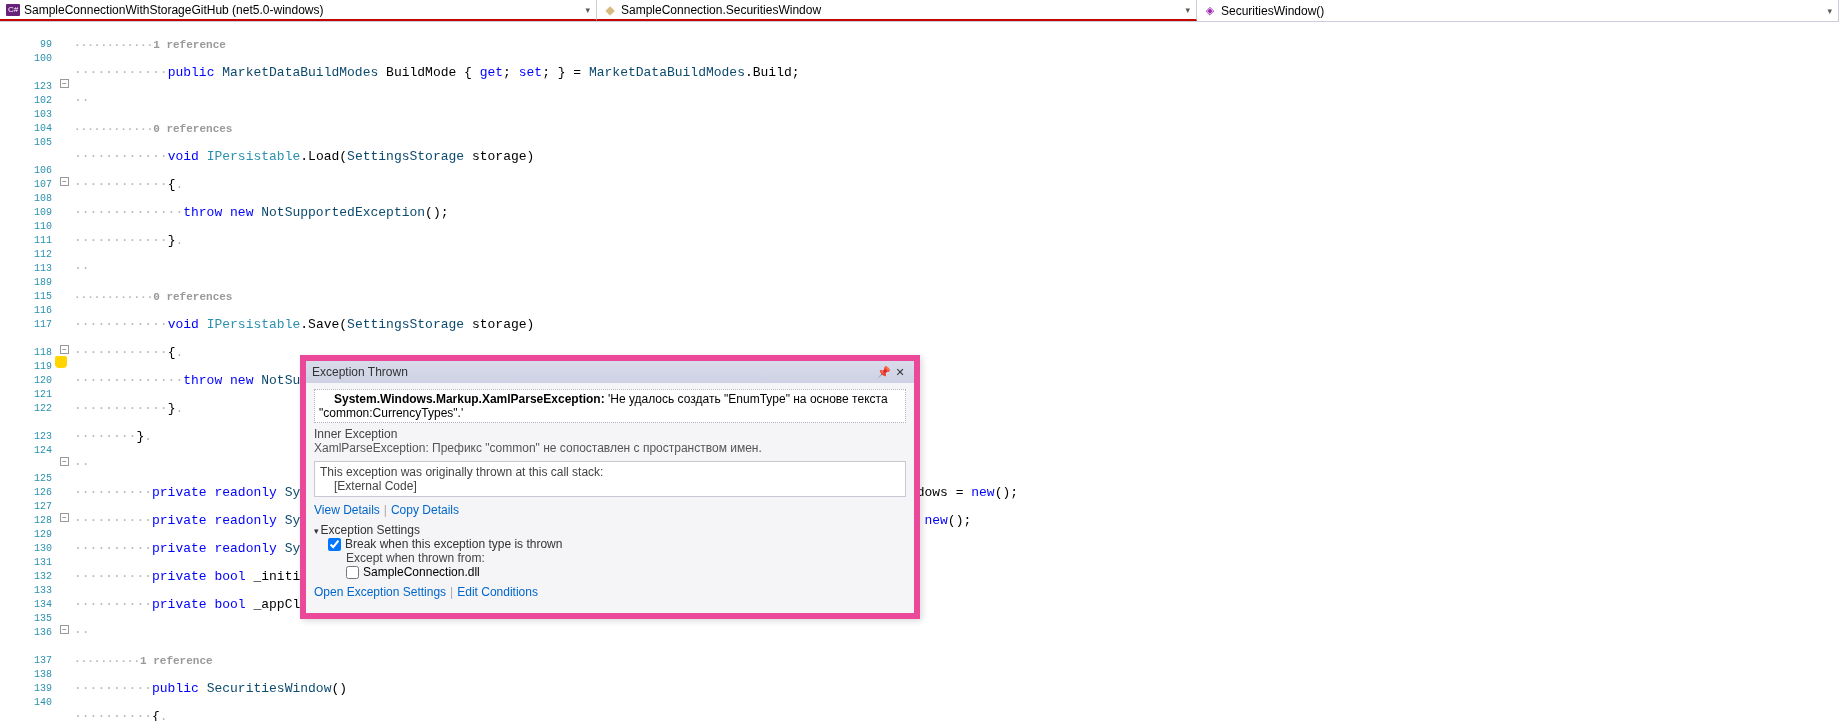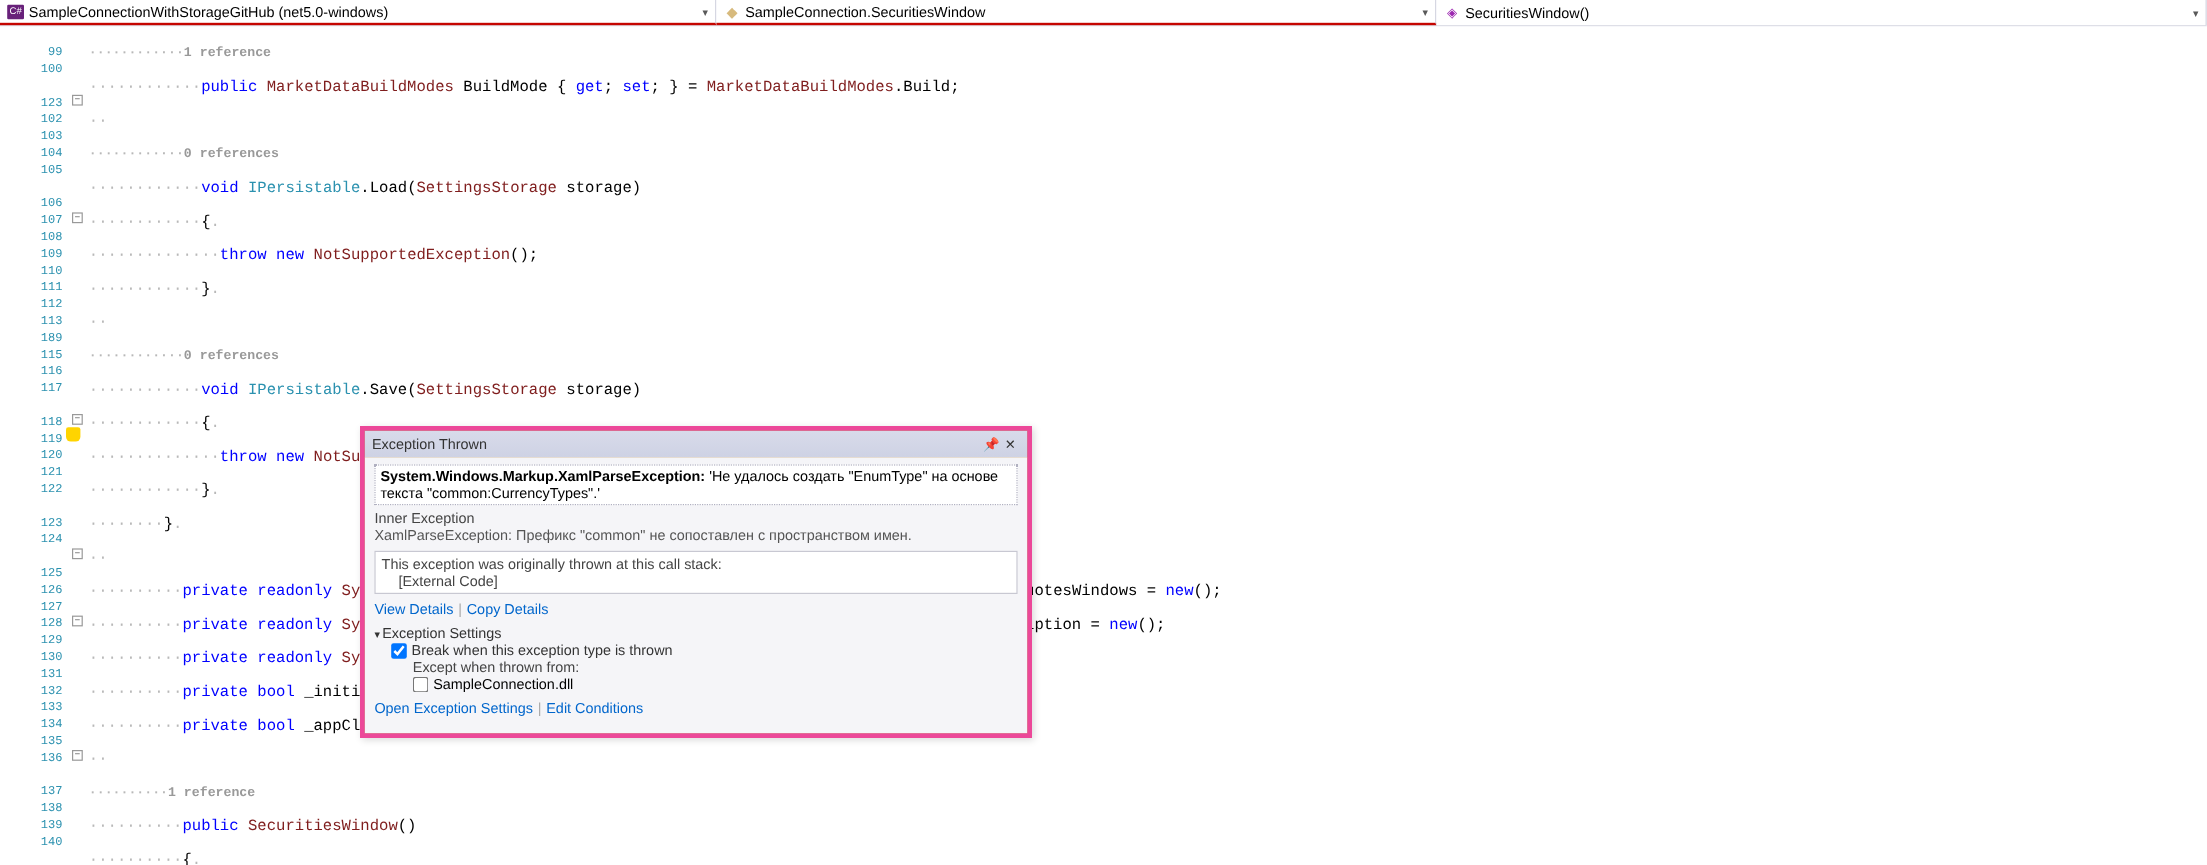--- a/index.html
+++ b/index.html
@@ -21,33 +21,33 @@
 .editor { display: flex; height: calc(100% - 22px); position: relative; }
 .breakpoint-gutter { width: 20px; background: #fff; }
 .gutter { width: 38px; background: #fff; text-align: right; padding-right: 6px; color: #2b91af; font-size: 10px; line-height: 14px; padding-top: 2px; }
 .gutter .ln { height: 14px; }
 .fold-gutter { width: 16px; background: #fff; position: relative; }
 .fold-box { position: absolute; width: 9px; height: 9px; border: 1px solid #999; background: #fff; left: 2px; font-size: 8px; line-height: 7px; text-align: center; color: #555; cursor: pointer; }
 .code-area { flex: 1; background: #fff; white-space: pre; line-height: 14px; padding-top: 2px; font-size: 13px; position: relative; }
 .code-line { height: 14px; position: relative; }
 .dots { color: #b8b8b8; }
 .kw { color: #0000ff; }
-.type { color: #7f1d1d; }
+.type { color: #0c4a6e; }
 .iface { color: #2b91af; }
 .codelens { color: #999; font-size: 11px; height: 14px; font-weight: bold; }
 .bulb { position: absolute; left: 55px; width: 12px; height: 12px; background: #ffd400; border-radius: 2px 2px 4px 4px; }
 
 
-.ex-popup { position: absolute; left: 300px; top: 355px; width: 560px; background: #a16207; border: 4px solid #ec4899; font-family: 'Segoe UI', Arial, sans-serif; font-size: 12px; box-shadow: 2px 2px 6px rgba(0,0,0,0.15); }
+.ex-popup { position: absolute; left: 300px; top: 355px; width: 620px; background: #0f172a; border: 6px solid #ec4899; font-family: 'Segoe UI', Arial, sans-serif; font-size: 12px; box-shadow: 2px 2px 6px rgba(0,0,0,0.15); }
 .ex-title { display: flex; align-items: center; padding: 3px 6px; background: linear-gradient(#d8dbea, #ced2e4); }
 .ex-title-text { flex: 1; color: #333; }
 .ex-pin, .ex-close { width: 16px; height: 16px; display: inline-flex; align-items: center; justify-content: center; cursor: pointer; color: #333; font-size: 11px; }
 .ex-body { padding: 6px 8px 8px; background: #f5f5f8; }
 .ex-msg { border: 1px dotted #b0b0c0; padding: 2px 4px; background: #fff; margin-bottom: 4px; }
-.ex-msg b { font-weight: bold; }
+.ex-msg b { font-weight: bold; margin-left: 15px; }
 .ex-inner-h { font-weight: normal; color: #444; margin-top: 1px; }
 .ex-inner-t { color: #555; margin-bottom: 6px; }
 .ex-stack { border: 1px solid #c8c8d2; background: #fff; padding: 3px 5px; margin-bottom: 6px; }
 .ex-stack-h { color: #444; }
 .ex-stack-i { padding-left: 14px; color: #444; }
 .ex-links { color: #999; margin-bottom: 6px; }
 .ex-links a { color: #0066cc; text-decoration: none; cursor: pointer; }
 .ex-sep { color: #aaa; margin: 0 4px; }
 .ex-settings { margin-top: 2px; }
 .ex-settings-h { color: #333; }

